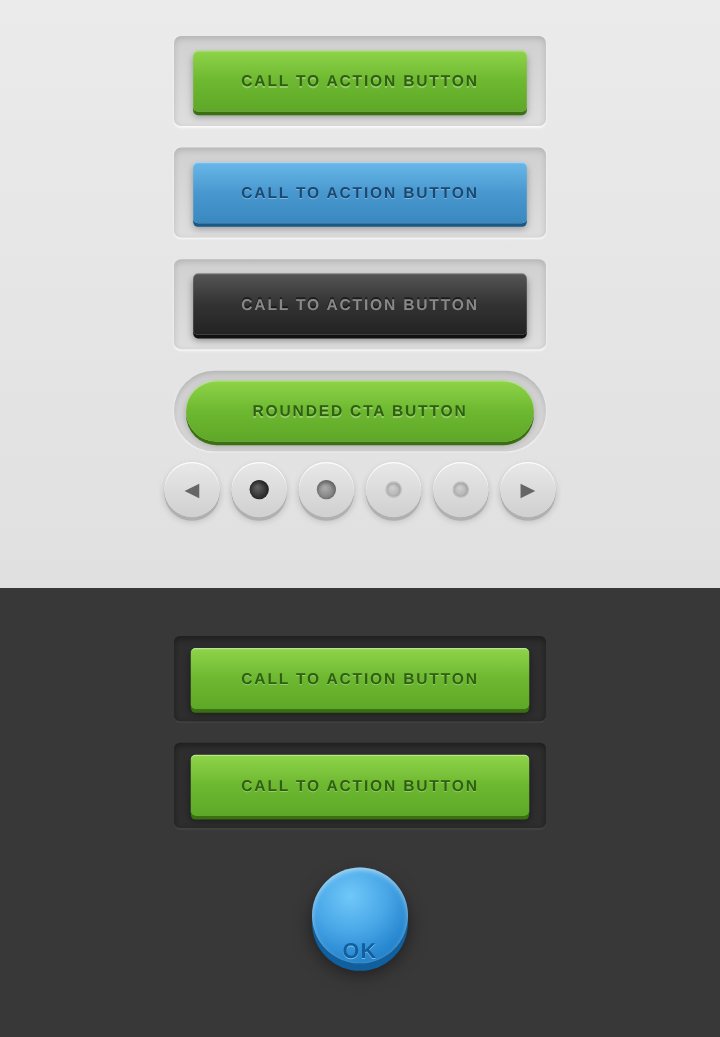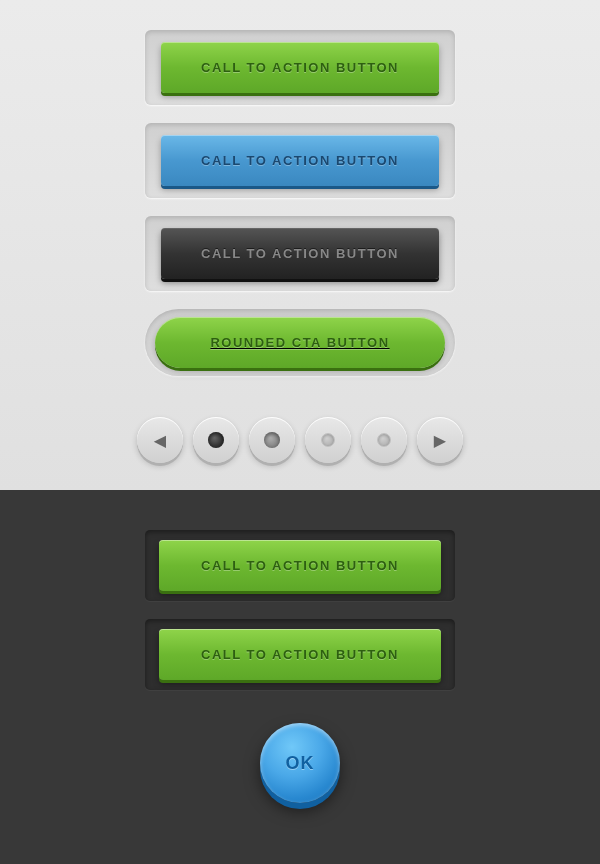--- a/index.html
+++ b/index.html
@@ -91,24 +91,23 @@
       box-shadow: 0 3px 0 #111, 0 4px 6px rgba(0,0,0,0.4), inset 0 1px 0 rgba(255,255,255,0.1);
       text-shadow: 0 -1px 0 rgba(0,0,0,0.5);
     }
 
     
     .btn-rounded-container {
       background: #d8d8d8;
       background: linear-gradient(180deg, #d0d0d0 0%, #dedede 100%);
       border-radius: 50px;
       padding: 8px 10px;
-      margin-bottom: 36px;
+      margin-bottom: 4px;
       box-shadow: inset 0 2px 5px rgba(0,0,0,0.15), 0 1px 2px rgba(255,255,255,0.8);
       width: 310px;
-      text-decoration: underline;
     }
 
     .btn-rounded {
       display: block;
       width: 100%;
       padding: 18px 20px;
       background: linear-gradient(180deg, #8fd44a 0%, #6db830 50%, #5ea828 100%);
       border: none;
       border-radius: 50px;
       color: #2d6010;
@@ -231,21 +230,21 @@
     }
 
     .btn-ok {
       width: 80px;
       height: 80px;
       border-radius: 50%;
       background: radial-gradient(circle at 40% 30%, #70c8f8 0%, #4aa8e8 40%, #2888d0 70%, #1870b8 100%);
       border: none;
       cursor: pointer;
       display: flex;
-      align-items: center;
+      align-items: flex-end;
       justify-content: center;
       box-shadow: 0 6px 0 #1060a0, 0 8px 15px rgba(0,0,0,0.5), inset 0 2px 4px rgba(255,255,255,0.5);
       color: #1060a0;
       font-size: 18px;
       font-weight: bold;
       letter-spacing: 1px;
       text-shadow: 0 1px 0 rgba(255,255,255,0.4);
     }
   </style>
 </head>

